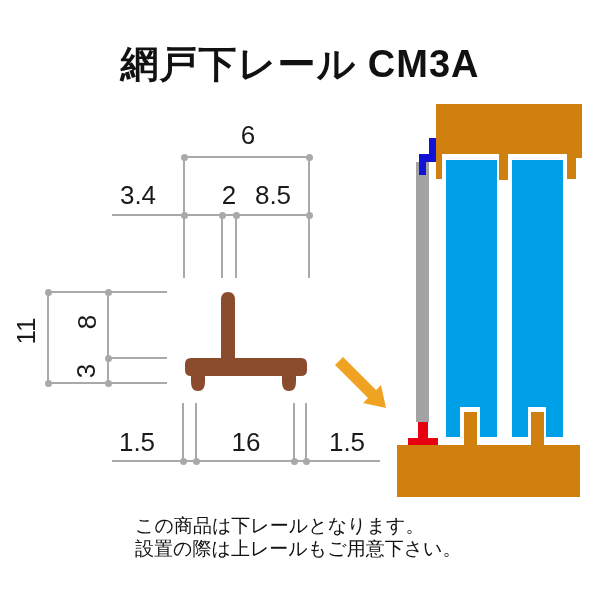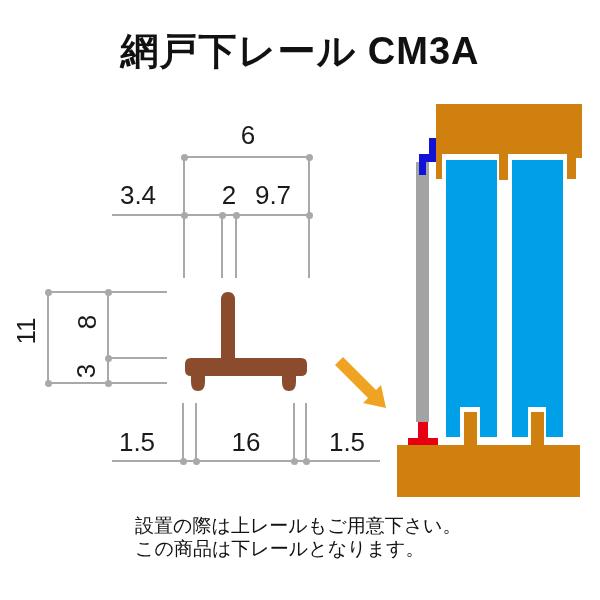--- a/index.html
+++ b/index.html
@@ -1,19 +1,19 @@
 <!DOCTYPE html>
 <html><head>
 <meta charset="utf-8">
 <style>
   html,body{margin:0;padding:0;background:#fff;}
   .canvas{position:relative;width:600px;height:600px;background:#fff;overflow:hidden;
           font-family:"Liberation Sans","DejaVu Sans",sans-serif;color:#1a1a1a;}
   .layer{position:absolute;inset:0;}
-  .title{position:absolute;left:0;right:0;top:26px;text-align:center;
+  .title{position:absolute;left:0;right:0;top:39px;text-align:center;
          font-size:38px;font-weight:bold;letter-spacing:1px;color:#111;}
   
   .hl{position:absolute;height:2px;background:#a9a9a9;}
   .vl{position:absolute;width:2px;background:#a9a9a9;}
   .dot{position:absolute;width:7px;height:7px;border-radius:50%;background:#a9a9a9;}
   .dlabel{position:absolute;transform:translate(-50%,-50%);font-size:26px;
           color:#1a1a1a;white-space:nowrap;}
   .dlabel.rot{transform:translate(-50%,-50%) rotate(-90deg);}
   .ovl{position:absolute;left:0;top:0;pointer-events:none;}
   
@@ -66,21 +66,21 @@
     <i class="vl" style="left:305px;top:403px;height:58px;"></i>
     <i class="hl" style="left:112px;top:460px;width:268px;"></i>
     <i class="dot" style="left:180px;top:458px;"></i>
     <i class="dot" style="left:193px;top:458px;"></i>
     <i class="dot" style="left:291px;top:458px;"></i>
     <i class="dot" style="left:303px;top:458px;"></i>
 
     <span class="dlabel" style="left:248px;top:135px;">6</span>
     <span class="dlabel" style="left:138px;top:195px;">3.4</span>
     <span class="dlabel" style="left:229px;top:195px;">2</span>
-    <span class="dlabel" style="left:273px;top:195px;">9.7</span>
+    <span class="dlabel" style="left:273px;top:195px;">8.5</span>
     <span class="dlabel rot" style="left:26px;top:331px;">11</span>
     <span class="dlabel rot" style="left:87px;top:322px;">8</span>
     <span class="dlabel rot" style="left:86px;top:371px;">3</span>
     <span class="dlabel" style="left:137px;top:442px;">1.5</span>
     <span class="dlabel" style="left:246px;top:442px;">16</span>
     <span class="dlabel" style="left:347px;top:442px;">1.5</span>
 
     <svg class="ovl" width="600" height="600" viewBox="0 0 600 600">
       <path fill="#8B4B2D" d="M221 360 L221 300 Q221 292 228 292 Q235 292 235 300 L235 360 Z
            M191 358 L301 358 Q307 358 307 364 L307 370 Q307 376 301 376 L191 376 Q185 376 185 370 L185 364 Q185 358 191 358 Z
@@ -105,17 +105,17 @@
     <i class="blk orange" style="left:436px;top:104px;width:146px;height:50px;"></i>
     <i class="blk orange" style="left:436px;top:154px;width:6px;height:25px;"></i>
     <i class="blk orange" style="left:499px;top:154px;width:9px;height:26px;"></i>
     <i class="blk orange" style="left:567px;top:154px;width:9px;height:25px;"></i>
     <i class="blk orange" style="left:576px;top:154px;width:6px;height:4px;"></i>
     <i class="blk red" style="left:418px;top:422px;width:10px;height:16px;"></i>
     <i class="blk red" style="left:408px;top:438px;width:30px;height:7px;"></i>
   </div>
 
   <div class="caption">
+    <div>この商品は下レールとなります。</div>
     <div>設置の際は上レールもご用意下さい。</div>
-    <div>この商品は下レールとなります。</div>
   </div>
 
 </div>
 
 </body></html>

